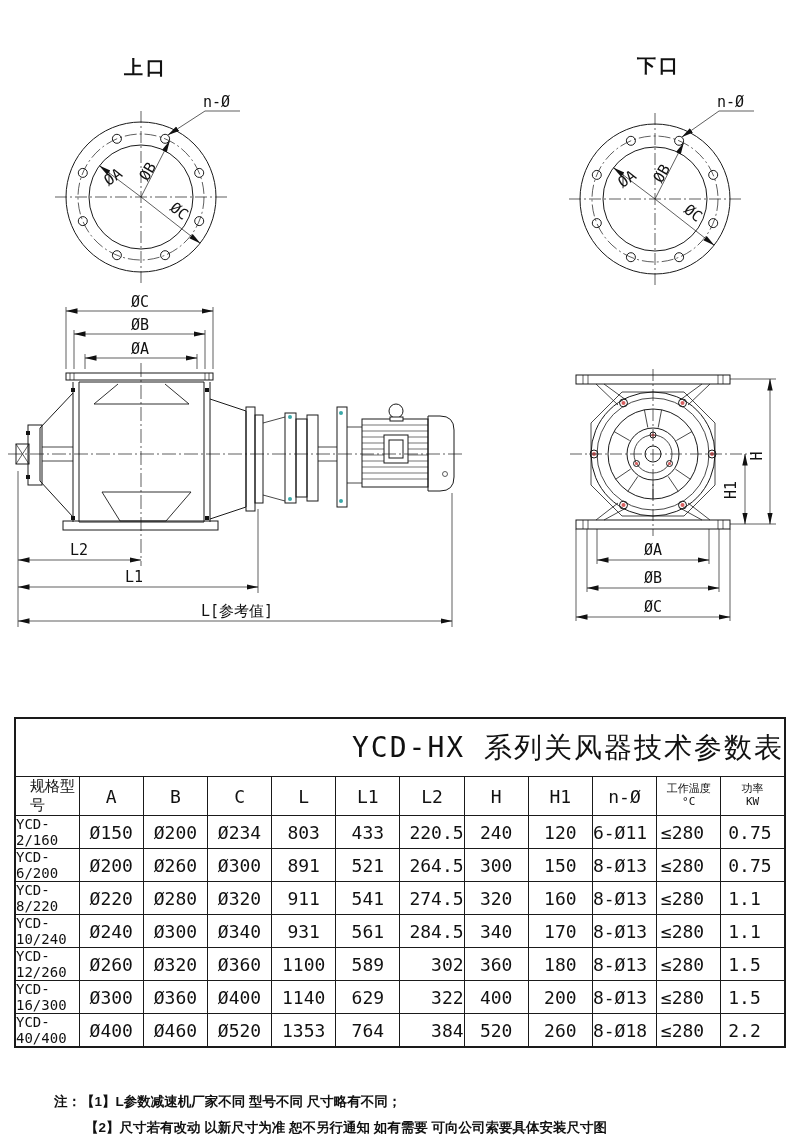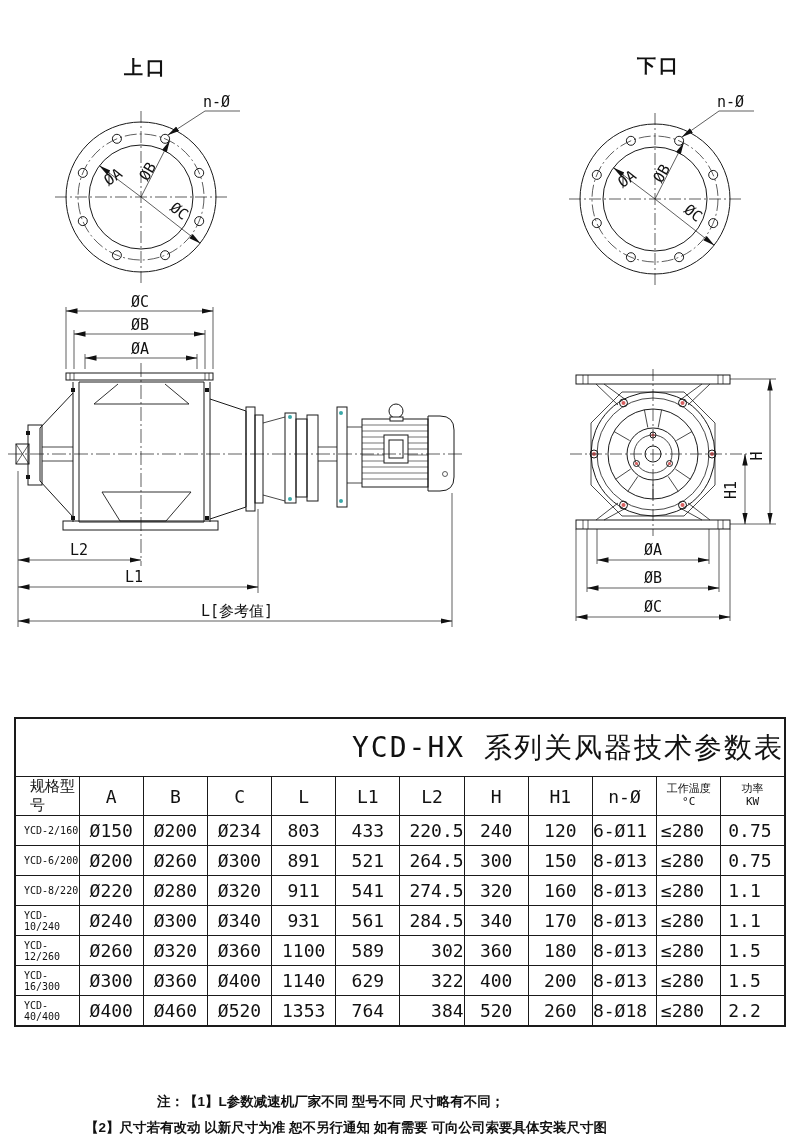--- a/index.html
+++ b/index.html
@@ -15,28 +15,28 @@
   .spec-table{position:absolute;left:14px;top:686px;width:772px;border-collapse:collapse;
               table-layout:fixed;border:2px solid #1a1a1a;
               font-family:"DejaVu Sans Mono","Liberation Sans",sans-serif;}
   .spec-table th,.spec-table td{border:1px solid #1a1a1a;padding:0;font-weight:normal;}
   .title-row th{height:57px;font-size:28px;letter-spacing:2px;text-align:right;
                 font-family:"DejaVu Sans Mono","Liberation Sans",sans-serif;}
   .hdr-row th{height:35px;font-size:18px;text-align:center;}
   .hdr-row th.model-h{text-align:left;padding-left:14px;font-size:15px;}
   .hdr-row th.small-h{font-size:11px;line-height:1.15;}
   .spec-table td{height:29px;font-size:18px;text-align:center;}
-  .spec-table tbody td:first-child{font-size:10px;text-align:left;padding-left:8px;}
+  .spec-table tbody td:first-child{font-size:14px;text-align:left;padding-left:0;}
   .spec-table tbody td:nth-child(7){text-align:right;padding-left:4px;}
   .spec-table tbody td:nth-child(10){text-align:left;padding-left:0;}
   .spec-table tbody td:nth-child(11){text-align:right;padding-right:16px;}
   .spec-table tbody td:nth-child(12){text-align:left;padding-left:7px;}
   
   .notes{position:absolute;left:54px;top:1058px;font-size:13.5px;font-weight:bold;
-         line-height:26px;color:#111;font-family:"Liberation Sans",sans-serif;text-align:center;}
+         line-height:26px;color:#111;font-family:"Liberation Sans",sans-serif;}
   .notes .row{white-space:nowrap;}
   .notes .row2{margin-left:31px;}
 </style>
 </head>
 <body>
 
 <div class="page">
 
 <svg width="800" height="660" viewBox="0 0 800 660">
   <defs>

